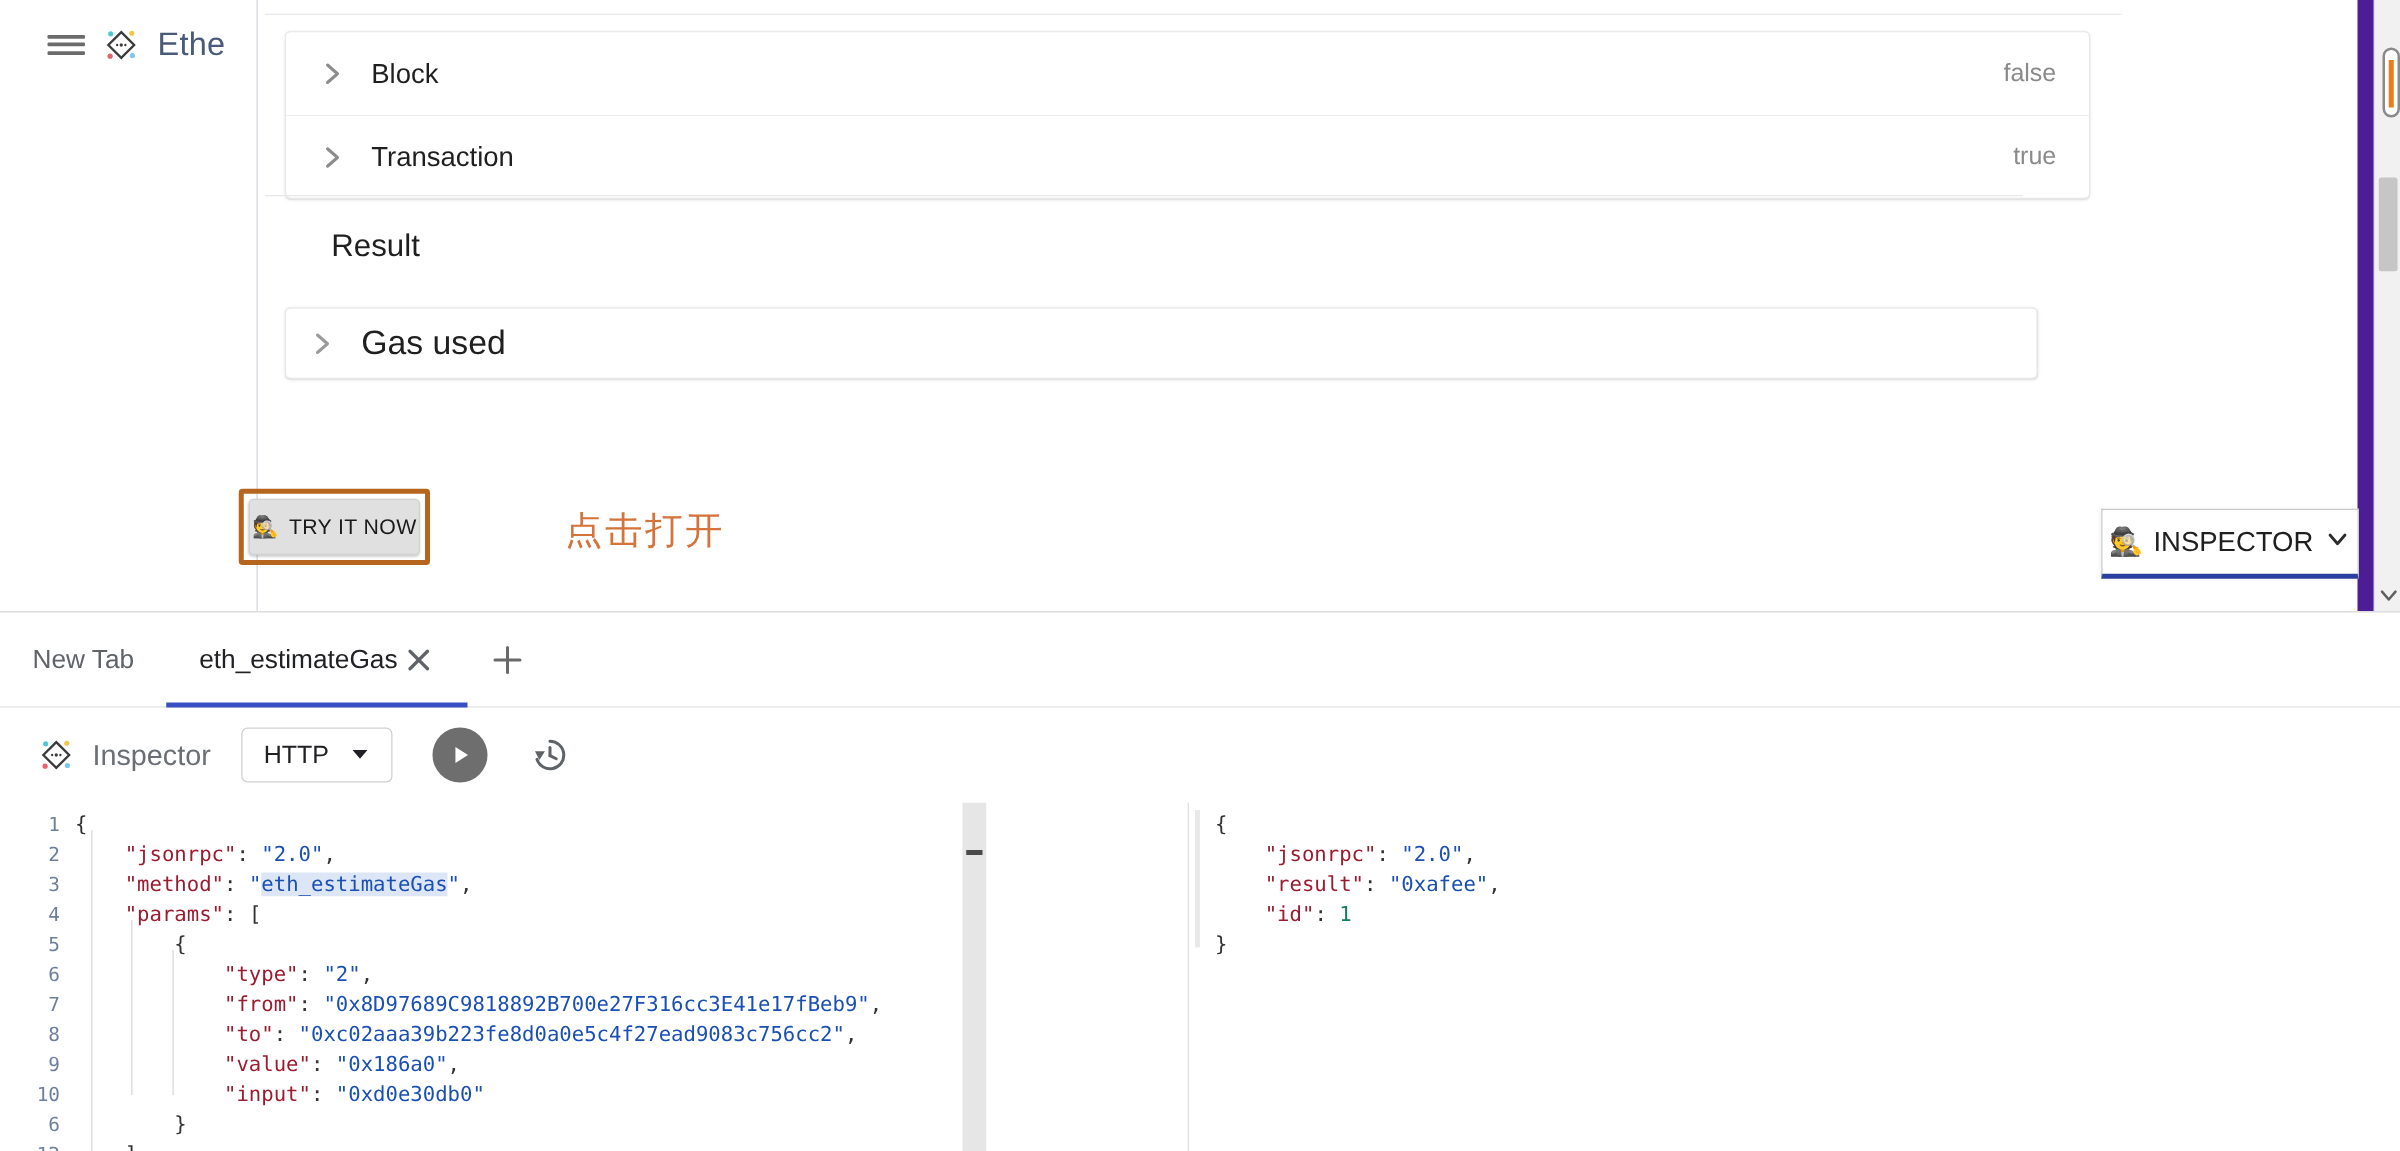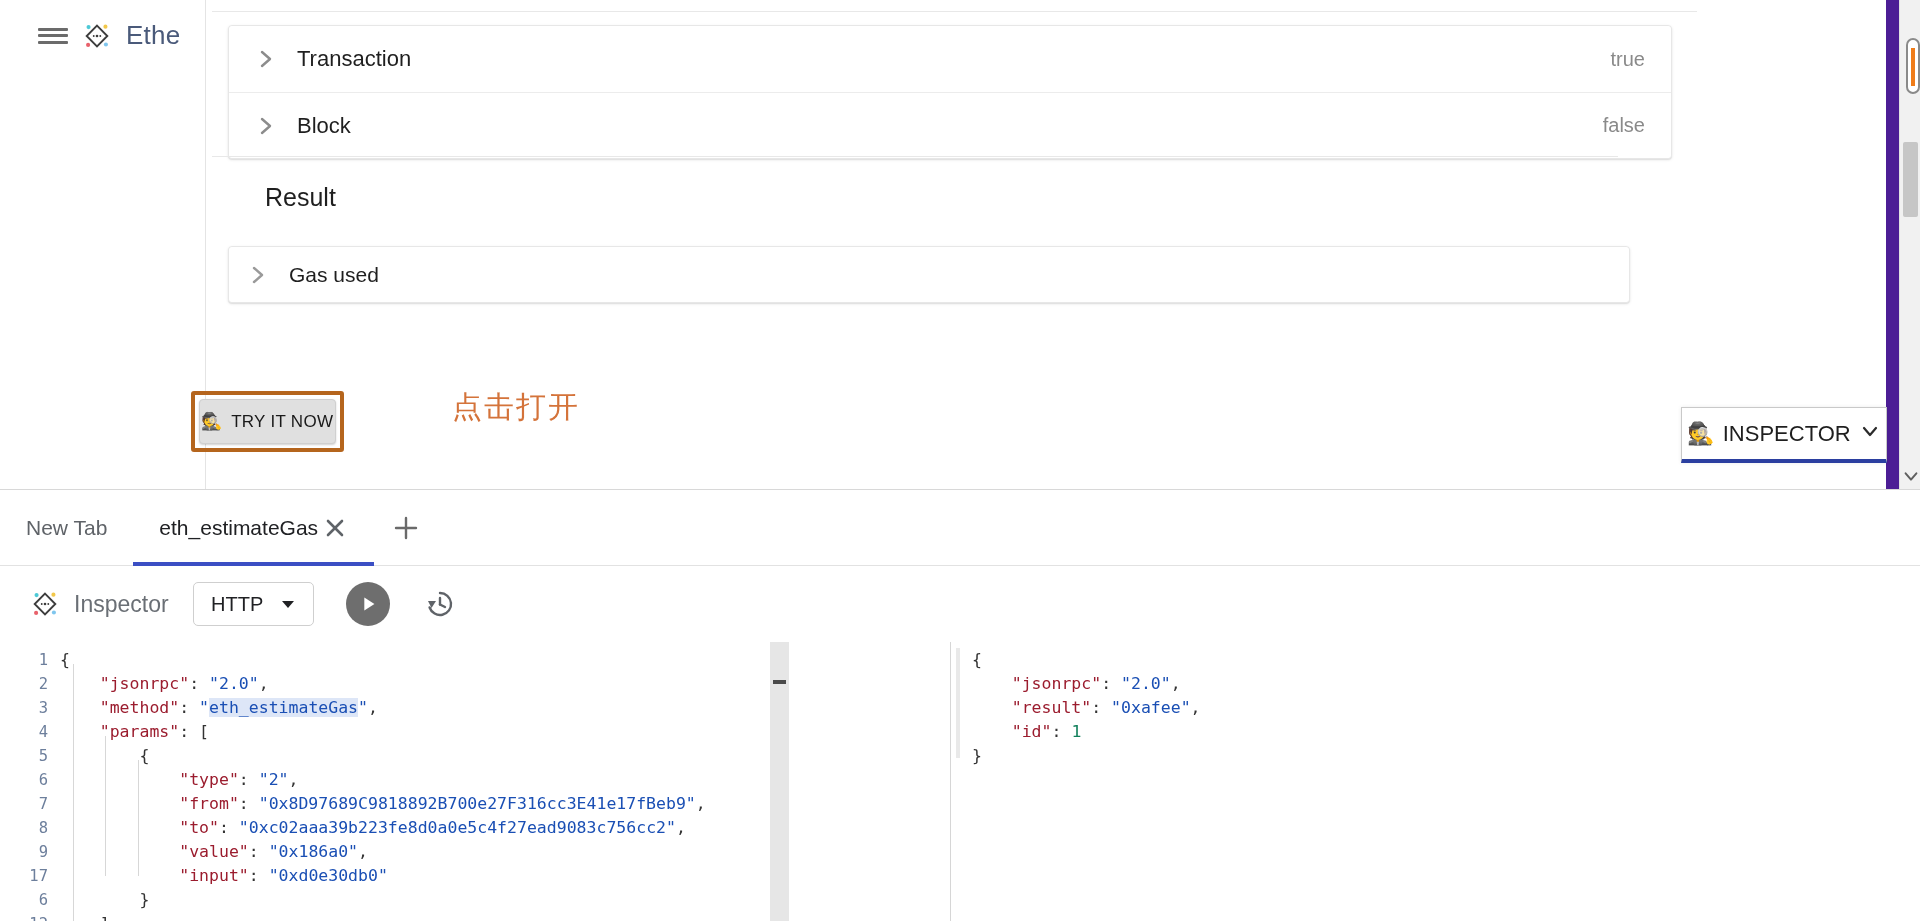--- a/index.html
+++ b/index.html
@@ -83,42 +83,42 @@
     position: absolute; left: 6px; top: 156px; width: 1406px; height: 1px;
     background: #e8e8e8;
   }
   #result-title {
     position: absolute; left: 22px; top: 183px;
     font-size: 25px; color: #1f1f1f; margin-left: 37px;
   }
   #result-card { top: 246px; left: 22px; width: 1402px; }
   #result-card .acc-row { height: 55px; padding-left: 10px; border-radius: 4px; }
   #result-card .chev { margin-left: 8px; margin-right: 20px; }
-  #result-card .acc-label { font-size: 21px; }
+  #result-card .acc-label { font-size: 27px; }
 
   
   #try-highlight {
     position: absolute; left: 191px; top: 391px;
     width: 153px; height: 61px;
     border: 4px solid #b5651d; border-radius: 3px;
     background: transparent;
   }
   #try-btn {
     position: absolute; left: 199px; top: 399px;
     width: 137px; height: 45px;
     background: #e0e0e0;
     border: 1px solid #d0d0d0;
     border-radius: 4px;
     display: flex; align-items: center; justify-content: center; gap: 8px;
     font-size: 17px; color: #1a1a1a; letter-spacing: .3px;
     cursor: pointer;
     box-shadow: 0 1px 2px rgba(0,0,0,.18);
   }
   #annotation-text {
-    position: absolute; left: 452px; top: 407px;
+    position: absolute; left: 452px; top: 425px;
     transform: translateY(-50%);
     font-size: 30px; color: #d4733a; letter-spacing: 2px;
     font-family: "DejaVu Sans", sans-serif;
   }
 
   
   #inspector-fab {
     position: absolute; left: 1681px; top: 407px;
     width: 206px; height: 56px;
     background: #fff;
@@ -318,31 +318,31 @@
   <div id="doc-main">
     <div id="top-rule"></div>
 
     <div class="accordion-card" id="params-card">
       <div class="acc-row">
         <span class="chev">
           <svg viewBox="0 0 22 22" width="22" height="22">
             <polyline points="7,4 15,11 7,18" fill="none" stroke="#8c8c8c" stroke-width="2.4" stroke-linecap="round" stroke-linejoin="round"></polyline>
           </svg>
         </span>
-        <span class="acc-label">Transaction</span>
-        <span class="acc-value">true</span>
+        <span class="acc-label">Block</span>
+        <span class="acc-value">false</span>
       </div>
       <div class="acc-row">
         <span class="chev">
           <svg viewBox="0 0 22 22" width="22" height="22">
             <polyline points="7,4 15,11 7,18" fill="none" stroke="#8c8c8c" stroke-width="2.4" stroke-linecap="round" stroke-linejoin="round"></polyline>
           </svg>
         </span>
-        <span class="acc-label">Block</span>
-        <span class="acc-value">false</span>
+        <span class="acc-label">Transaction</span>
+        <span class="acc-value">true</span>
       </div>
     </div>
 
     <div id="section-divider"></div>
     <div id="result-title">Result</div>
 
     <div class="accordion-card" id="result-card">
       <div class="acc-row">
         <span class="chev">
           <svg viewBox="0 0 22 22" width="22" height="22">
@@ -453,21 +453,21 @@
       <div class="gutter" id="req-gutter">
           <div>1</div>
           <div>2</div>
           <div>3</div>
           <div>4</div>
           <div>5</div>
           <div>6</div>
           <div>7</div>
           <div>8</div>
           <div>9</div>
-          <div>17</div>
+          <div>10</div>
           <div>6</div>
           <div>12</div>
         </div>
       <div class="code-body" id="req-body">
           <div class="code-line"><span class="p">{</span></div>
           <div class="code-line"><span class="p">    </span><span class="k">"jsonrpc"</span><span class="p">: </span><span class="s">"2.0"</span><span class="p">,</span></div>
           <div class="code-line"><span class="p">    </span><span class="k">"method"</span><span class="p">: </span><span class="s">"</span><span class="s hl">eth_estimateGas</span><span class="s">"</span><span class="p">,</span></div>
           <div class="code-line"><span class="p">    </span><span class="k">"params"</span><span class="p">: [</span></div>
           <div class="code-line"><span class="p">        {</span></div>
           <div class="code-line"><span class="p">            </span><span class="k">"type"</span><span class="p">: </span><span class="s">"2"</span><span class="p">,</span></div>

